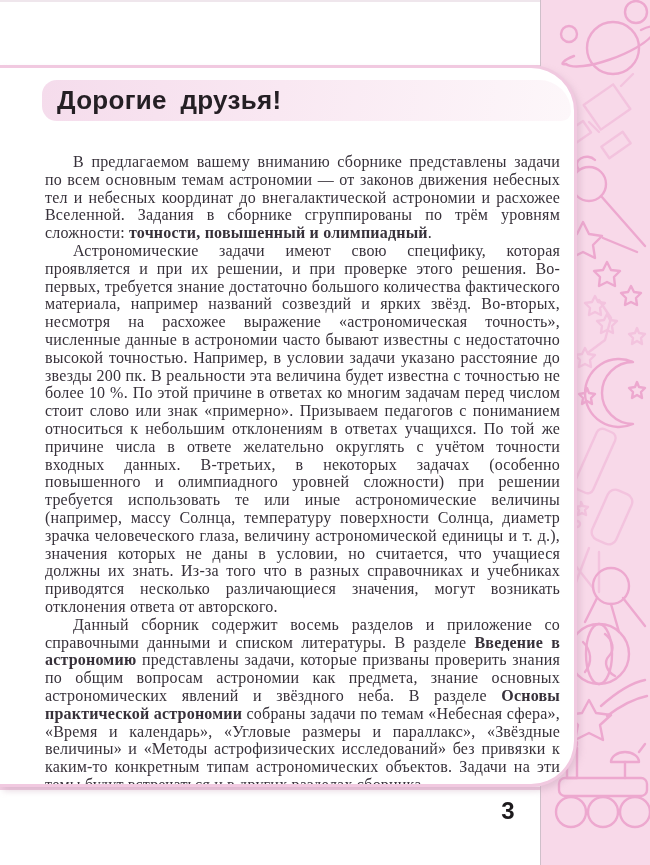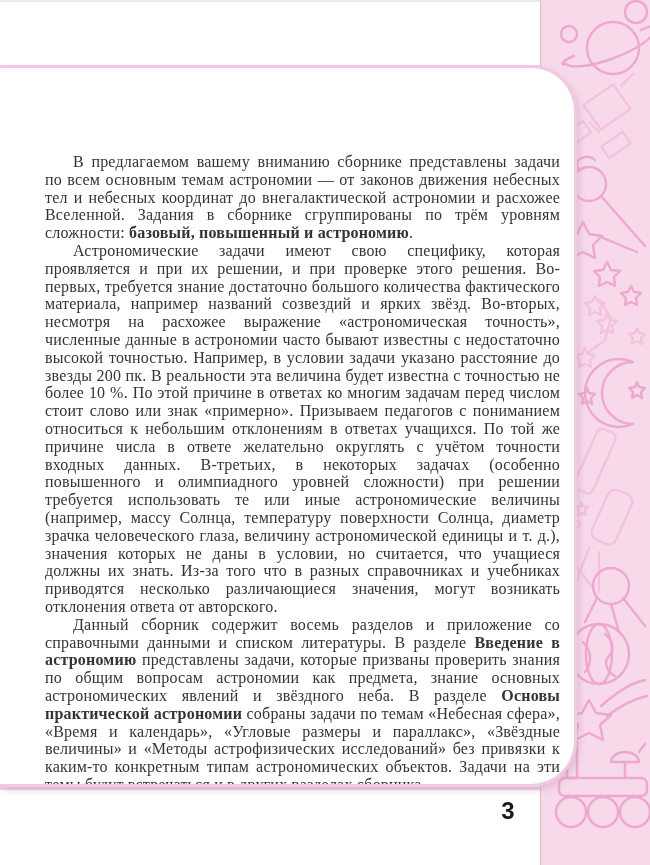--- a/index.html
+++ b/index.html
@@ -180,22 +180,25 @@
         <path d="M70 762 A 14 10 0 0 1 98 762 L 70 762 z"></path>
         <line x1="84" y1="762" x2="84" y2="778"></line>
         <line x1="98" y1="752" x2="104" y2="744"></line>
       </g>
     </svg>
   </div>
 
   <div class="header-box"></div>
 
   <div class="content-panel">
+    <div class="title-band">
+      <h1 class="page-title">Дорогие друзья!</h1>
+    </div>
     <div class="body-text">
-      <p><span>В предлагаемом вашему вниманию сборнике представлены задачи по всем основным темам астрономии — от законов движения небесных тел и небесных координат до внегалактической астрономии и расхожее Вселенной. Задания в сборнике сгруппированы по трём уровням сложности: </span><span class="bold">базовый, повышенный и астрономию</span><span>.</span></p>
+      <p><span>В предлагаемом вашему вниманию сборнике представлены задачи по всем основным темам астрономии — от законов движения небесных тел и небесных координат до внегалактической астрономии и расхожее Вселенной. Задания в сборнике сгруппированы по трём уровням сложности: </span><span class="bold">точности, повышенный и олимпиадный</span><span>.</span></p>
       <p><span>Астрономические задачи имеют свою специфику, которая проявляется и при их решении, и при проверке этого решения. Во-первых, требуется знание достаточно большого количества фактического материала, например названий созвездий и ярких звёзд. Во-вторых, несмотря на расхожее выражение «астрономическая точность», численные данные в астрономии часто бывают известны с недостаточно высокой точностью. Например, в условии задачи указано расстояние до звезды 200 пк. В реальности эта величина будет известна с точностью не более 10 %. По этой причине в ответах ко многим задачам перед числом стоит слово или знак «примерно». Призываем педагогов с пониманием относиться к небольшим отклонениям в ответах учащихся. По той же причине числа в ответе желательно округлять с учётом точности входных данных. В-третьих, в некоторых задачах (особенно повышенного и олимпиадного уровней сложности) при решении требуется использовать те или иные астрономические величины (например, массу Солнца, температуру поверхности Солнца, диаметр зрачка человеческого глаза, величину астрономической единицы и т. д.), значения которых не даны в условии, но считается, что учащиеся должны их знать. Из-за того что в разных справочниках и учебниках приводятся несколько различающиеся значения, могут возникать отклонения ответа от авторского.</span></p>
       <p><span>Данный сборник содержит восемь разделов и приложение со справочными данными и списком литературы. В разделе </span><span class="bold">Введение в астрономию</span><span> представлены задачи, которые призваны проверить знания по общим вопросам астрономии как предмета, знание основных астрономических явлений и звёздного неба. В разделе </span><span class="bold">Основы практической астрономии</span><span> собраны задачи по темам «Небесная сфера», «Время и календарь», «Угловые размеры и параллакс», «Звёздные величины» и «Методы астрофизических исследований» без привязки к каким-то конкретным типам астрономических объектов. Задачи на эти темы будут встречаться и в других разделах сборника.</span></p>
     </div>
   </div>
 
   <div class="footer-box">
     <div class="page-number">3</div>
   </div>
 
 </div>

